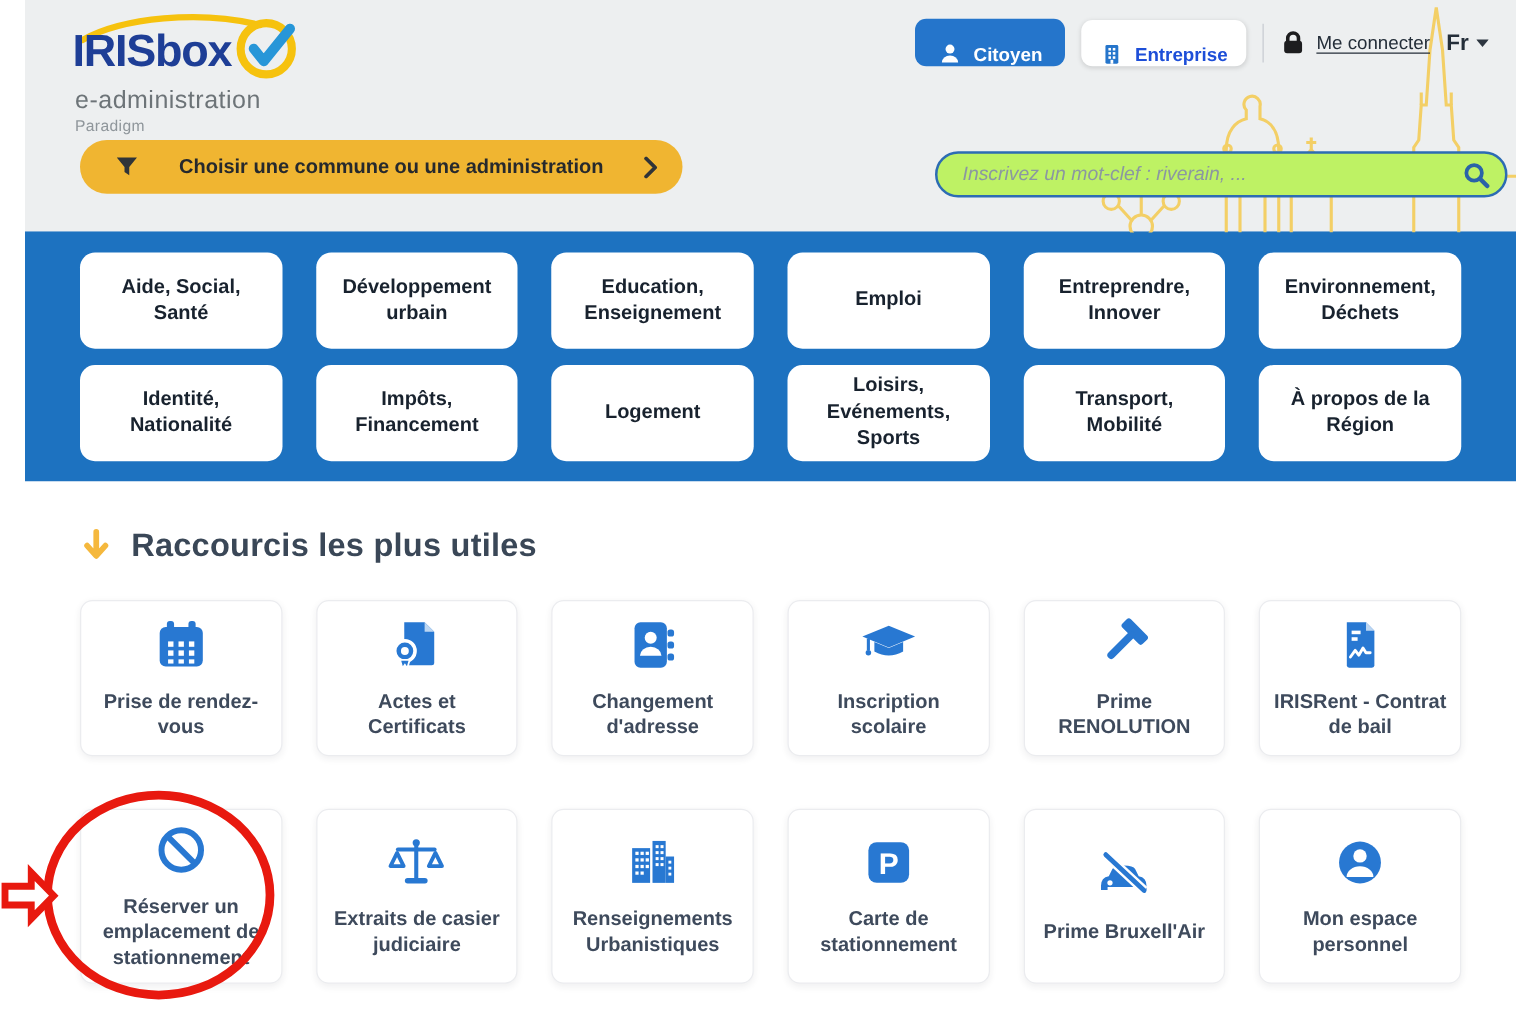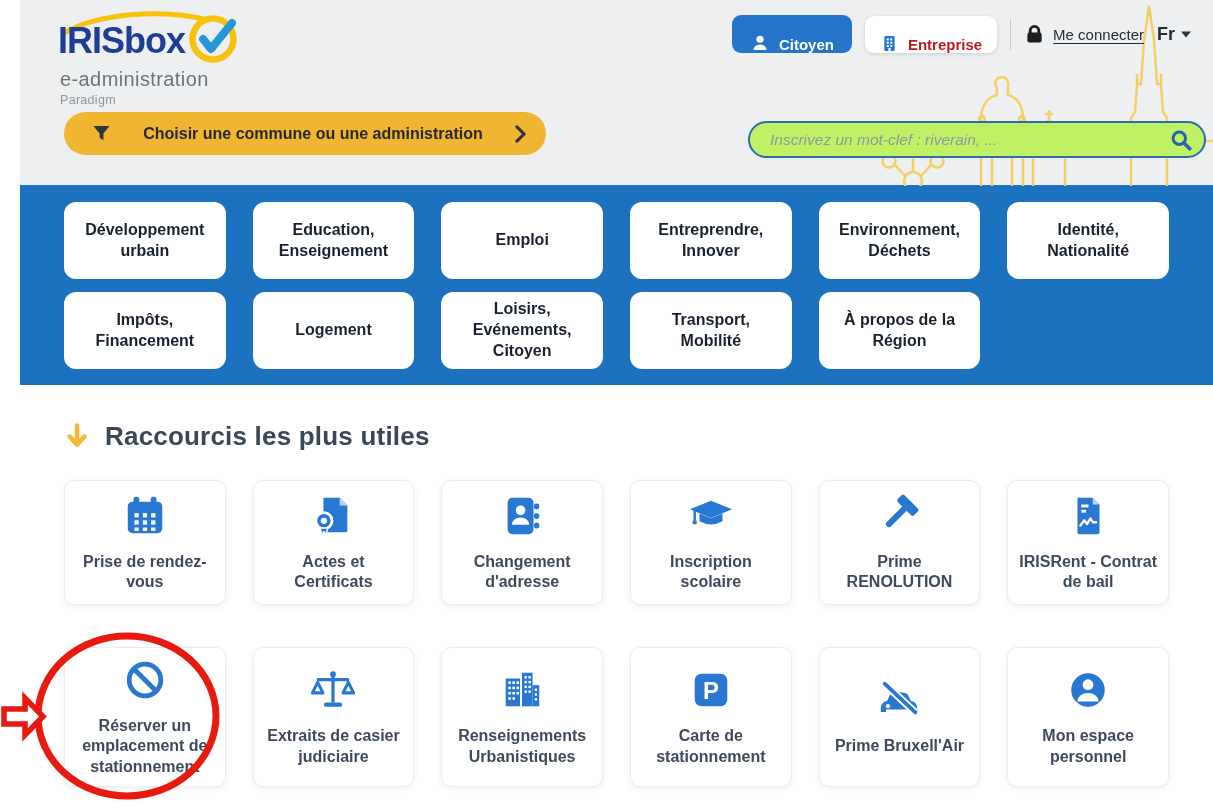--- a/index.html
+++ b/index.html
@@ -10,21 +10,21 @@
   .header { position:relative; width:100%; height:185px; background:#edeff0; }
   .skyline { position:absolute; top:0; right:0; z-index:1; }
 
   .logo { position:absolute; left:38px; top:6px; z-index:2; }
   .logo-sub { font-size:20px; color:#6d7478; letter-spacing:.4px; margin:0 0 2px 2px; }
   .logo-paradigm { font-size:12.5px; color:#8f969b; letter-spacing:.3px; margin-left:2px; }
 
   .top-actions { position:absolute; top:15px; right:22px; display:flex; align-items:center; gap:13px; z-index:5; }
   .btn { display:flex; align-items:flex-end; gap:9px; border:none; border-radius:9px; font-family:inherit; font-size:15px; font-weight:700; cursor:pointer; }
   .btn-citoyen { height:38px; padding:0 18px; background:#2575cb; color:#fff; }
-  .btn-entreprise { height:37px; padding:0 15px; background:#fff; color:#b91c1c; box-shadow:0 1px 4px rgba(0,0,0,.14); }
+  .btn-entreprise { height:37px; padding:0 15px; background:#fff; color:#1d4ed8; box-shadow:0 1px 4px rgba(0,0,0,.14); }
   .vdivider { width:1px; height:31px; background:#c7ccd1; }
   .connect { display:flex; align-items:center; gap:8px; cursor:pointer; }
   .connect .txt { font-size:15px; font-weight:400; color:#242e39; text-decoration:underline; text-underline-offset:3px; }
   .lang { display:flex; align-items:center; gap:6px; font-size:18px; font-weight:700; color:#242e39; cursor:pointer; }
 
   .filter-pill { position:absolute; left:44px; top:112px; width:482px; height:43px; background:#f0b531; border:none; border-radius:22px; display:flex; align-items:center; padding:0 20px 0 28px; cursor:pointer; z-index:4; font-family:inherit; }
   .filter-pill .flabel { flex:1; text-align:center; font-size:16px; font-weight:600; color:#26292d; }
 
   .search { position:absolute; left:728px; top:121px; width:458px; height:37px; background:#bef264; border:2px solid #2d6cb3; border-radius:20px; display:flex; align-items:center; padding:0 11px 0 20px; z-index:4; }
   .search input { flex:1; border:none; outline:none; background:transparent; font-family:inherit; font-style:italic; font-size:15.5px; color:#55606a; }
@@ -140,29 +140,30 @@
     <div class="search">
       <input type="text" placeholder="Inscrivez un mot-clef : riverain, ..." style="">
       <svg width="24" height="24" viewBox="0 0 24 24">
         <circle cx="10.3" cy="10.3" r="6.2" stroke="#2a63a8" stroke-width="3" fill="none"></circle>
         <line x1="15" y1="15" x2="20.8" y2="20.8" stroke="#2a63a8" stroke-width="3.6" stroke-linecap="round"></line>
       </svg>
     </div>
   </div>
 
   <div class="category-band">
+    <div class="cat-card">Aide, Social, Santé</div>
     <div class="cat-card">Développement urbain</div>
     <div class="cat-card">Education, Enseignement</div>
     <div class="cat-card">Emploi</div>
     <div class="cat-card">Entreprendre, Innover</div>
     <div class="cat-card">Environnement, Déchets</div>
     <div class="cat-card">Identité, Nationalité</div>
     <div class="cat-card">Impôts, Financement</div>
     <div class="cat-card">Logement</div>
-    <div class="cat-card">Loisirs, Evénements, Citoyen</div>
+    <div class="cat-card">Loisirs, Evénements, Sports</div>
     <div class="cat-card">Transport, Mobilité</div>
     <div class="cat-card">À propos de la Région</div>
   </div>
 
   <div class="section-head">
     <svg width="22" height="29" viewBox="0 0 24 30">
       <path d="M12,3 V22 M4,15 L12,24 L20,15" stroke="#f5b83d" stroke-width="5" fill="none" stroke-linecap="round" stroke-linejoin="round"></path>
     </svg>
     <span class="section-title">Raccourcis les plus utiles</span>
   </div>

